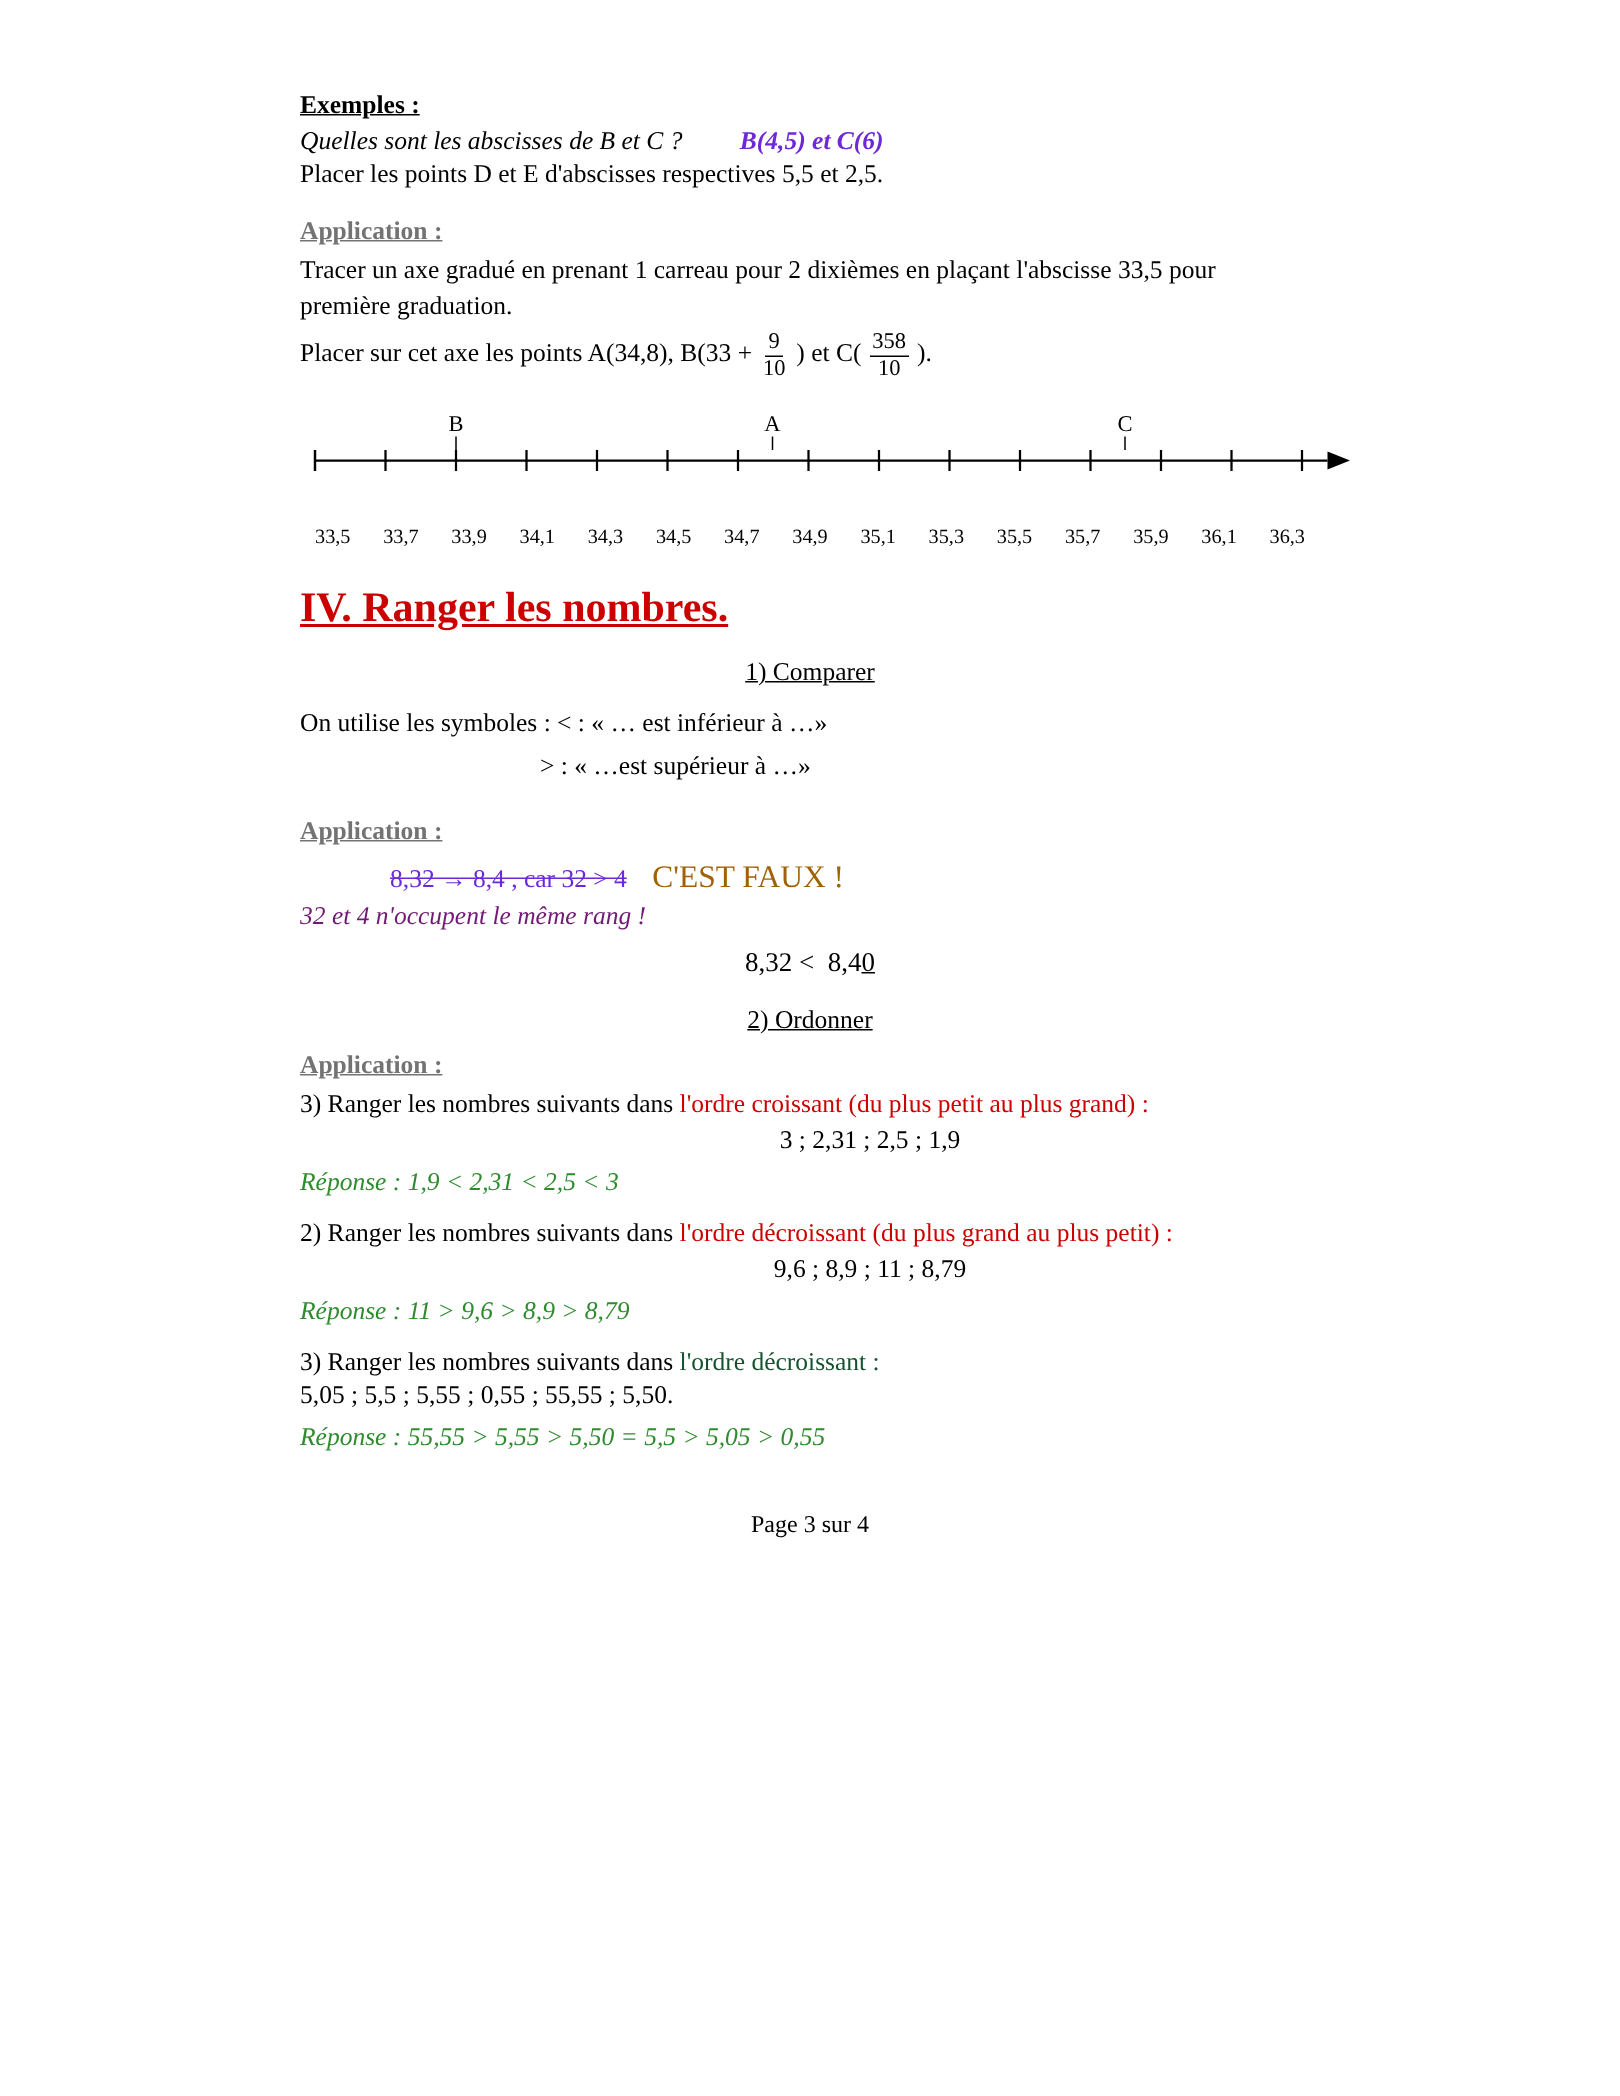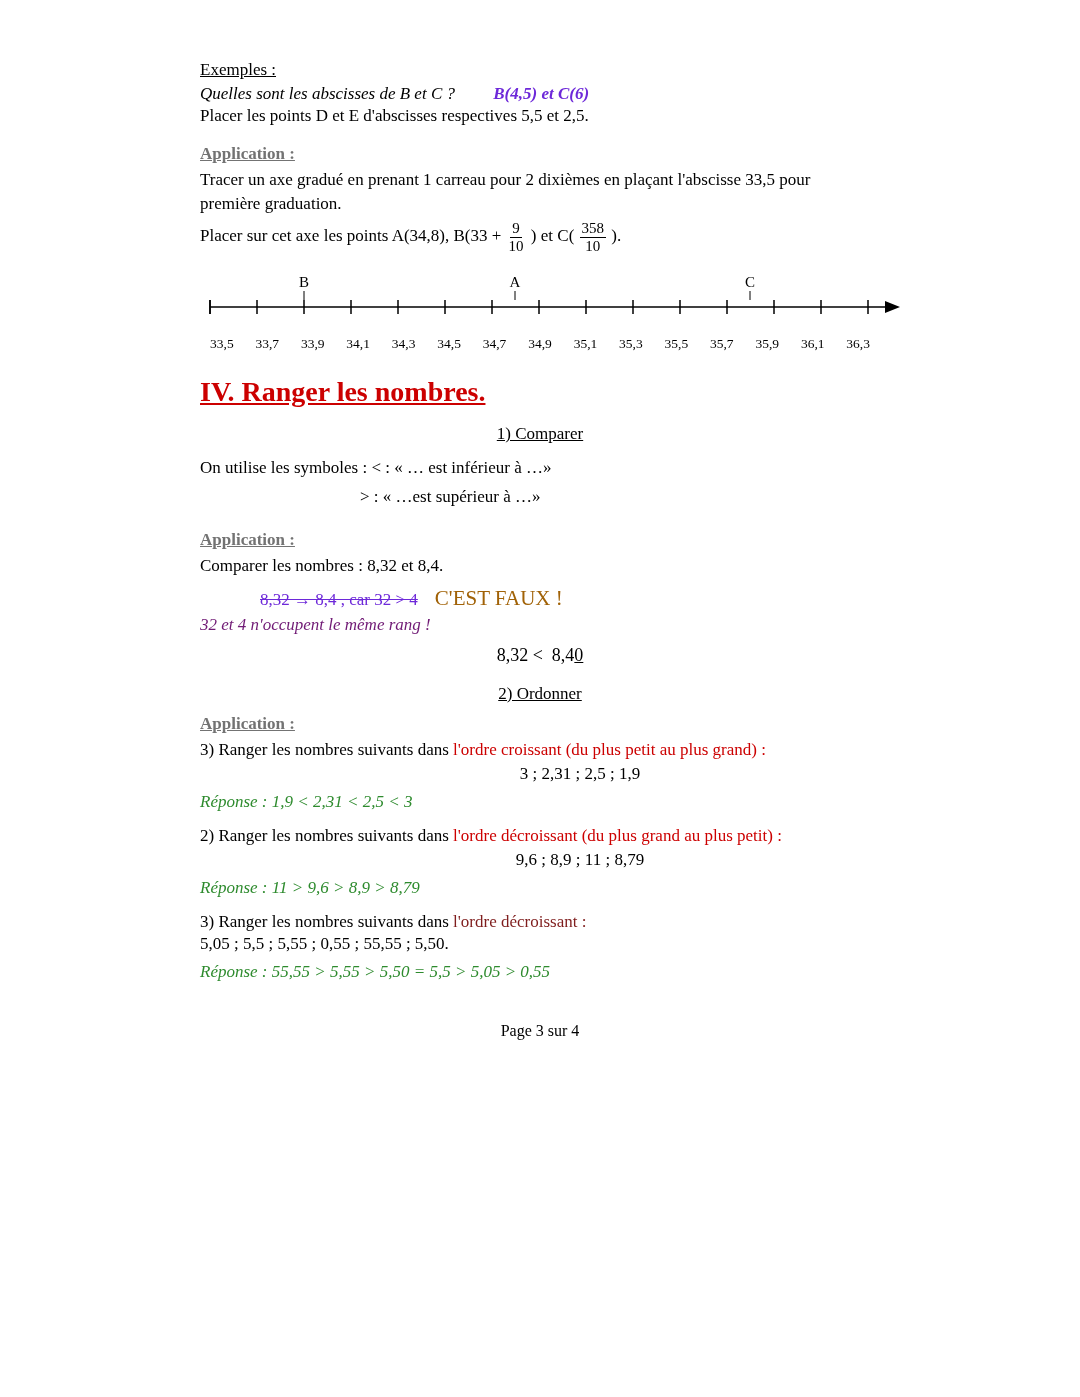--- a/index.html
+++ b/index.html
@@ -15,21 +15,21 @@
     .page {
       width: 780px;
       padding: 20px 50px 60px 50px;
       position: relative;
     }
     .section { margin-bottom: 18px; }
 
     
     .exemples-title {
       text-decoration: underline;
-      font-weight: normal;
+      font-weight: bold;
       font-size: 17px;
       margin-bottom: 4px;
     }
     .italic-line {
       font-style: italic;
       margin-bottom: 2px;
     }
     .answer-blue {
       color: #6d28d9;
       font-style: italic;
@@ -53,21 +53,21 @@
       text-align: center;
     }
     .numberline-svg {
       display: block;
       margin: 0 auto;
     }
     .number-labels {
       display: flex;
       justify-content: space-between;
       font-size: 13.5px;
-      margin-top: 4px;
+      margin-top: 18px;
       padding: 0 10px;
     }
 
     
     .section-iv-title {
       color: #cc0000;
       text-decoration: underline;
       font-size: 28px;
       font-weight: bold;
       margin: 24px 0 16px 0;
@@ -122,21 +122,21 @@
     .answer-green {
       color: #2e8b2e;
       font-style: italic;
       font-size: 17px;
       margin: 4px 0 14px 0;
     }
     .order-highlight-red {
       color: #cc0000;
     }
     .order-highlight-green {
-      color: #7f1d1d;
+      color: #14532d;
     }
 
     
     .page-footer {
       text-align: center;
       margin-top: 40px;
       font-size: 16px;
     }
 
     
@@ -268,21 +268,20 @@
         <span>On utilise les symboles :  &lt;  :  « … est inférieur à …»</span>
       </div>
       <div class="symbol-gt-block">
         <span>&gt;  :  « …est supérieur à …»</span>
       </div>
     </div>
   </div>
 
   <div class="section">
     <div class="application-heading">Application :</div>
-    <div class="compare-numbers">Comparer les nombres : 8,32 et 8,4.</div>
     <div style="margin: 8px 0 4px 60px;">
       <span class="strikethrough-line">8,32 → 8,4 , car 32 &gt; 4</span>
       &nbsp;&nbsp;
       <span class="faux-label">C'EST FAUX !</span>
     </div>
     <div class="red-note">32 et 4 n'occupent le même rang !</div>
     <div class="correct-comparison">8,32 &lt;&nbsp; 8,4<span style="text-decoration:underline">0</span></div>
   </div>
 
   <div class="section">

